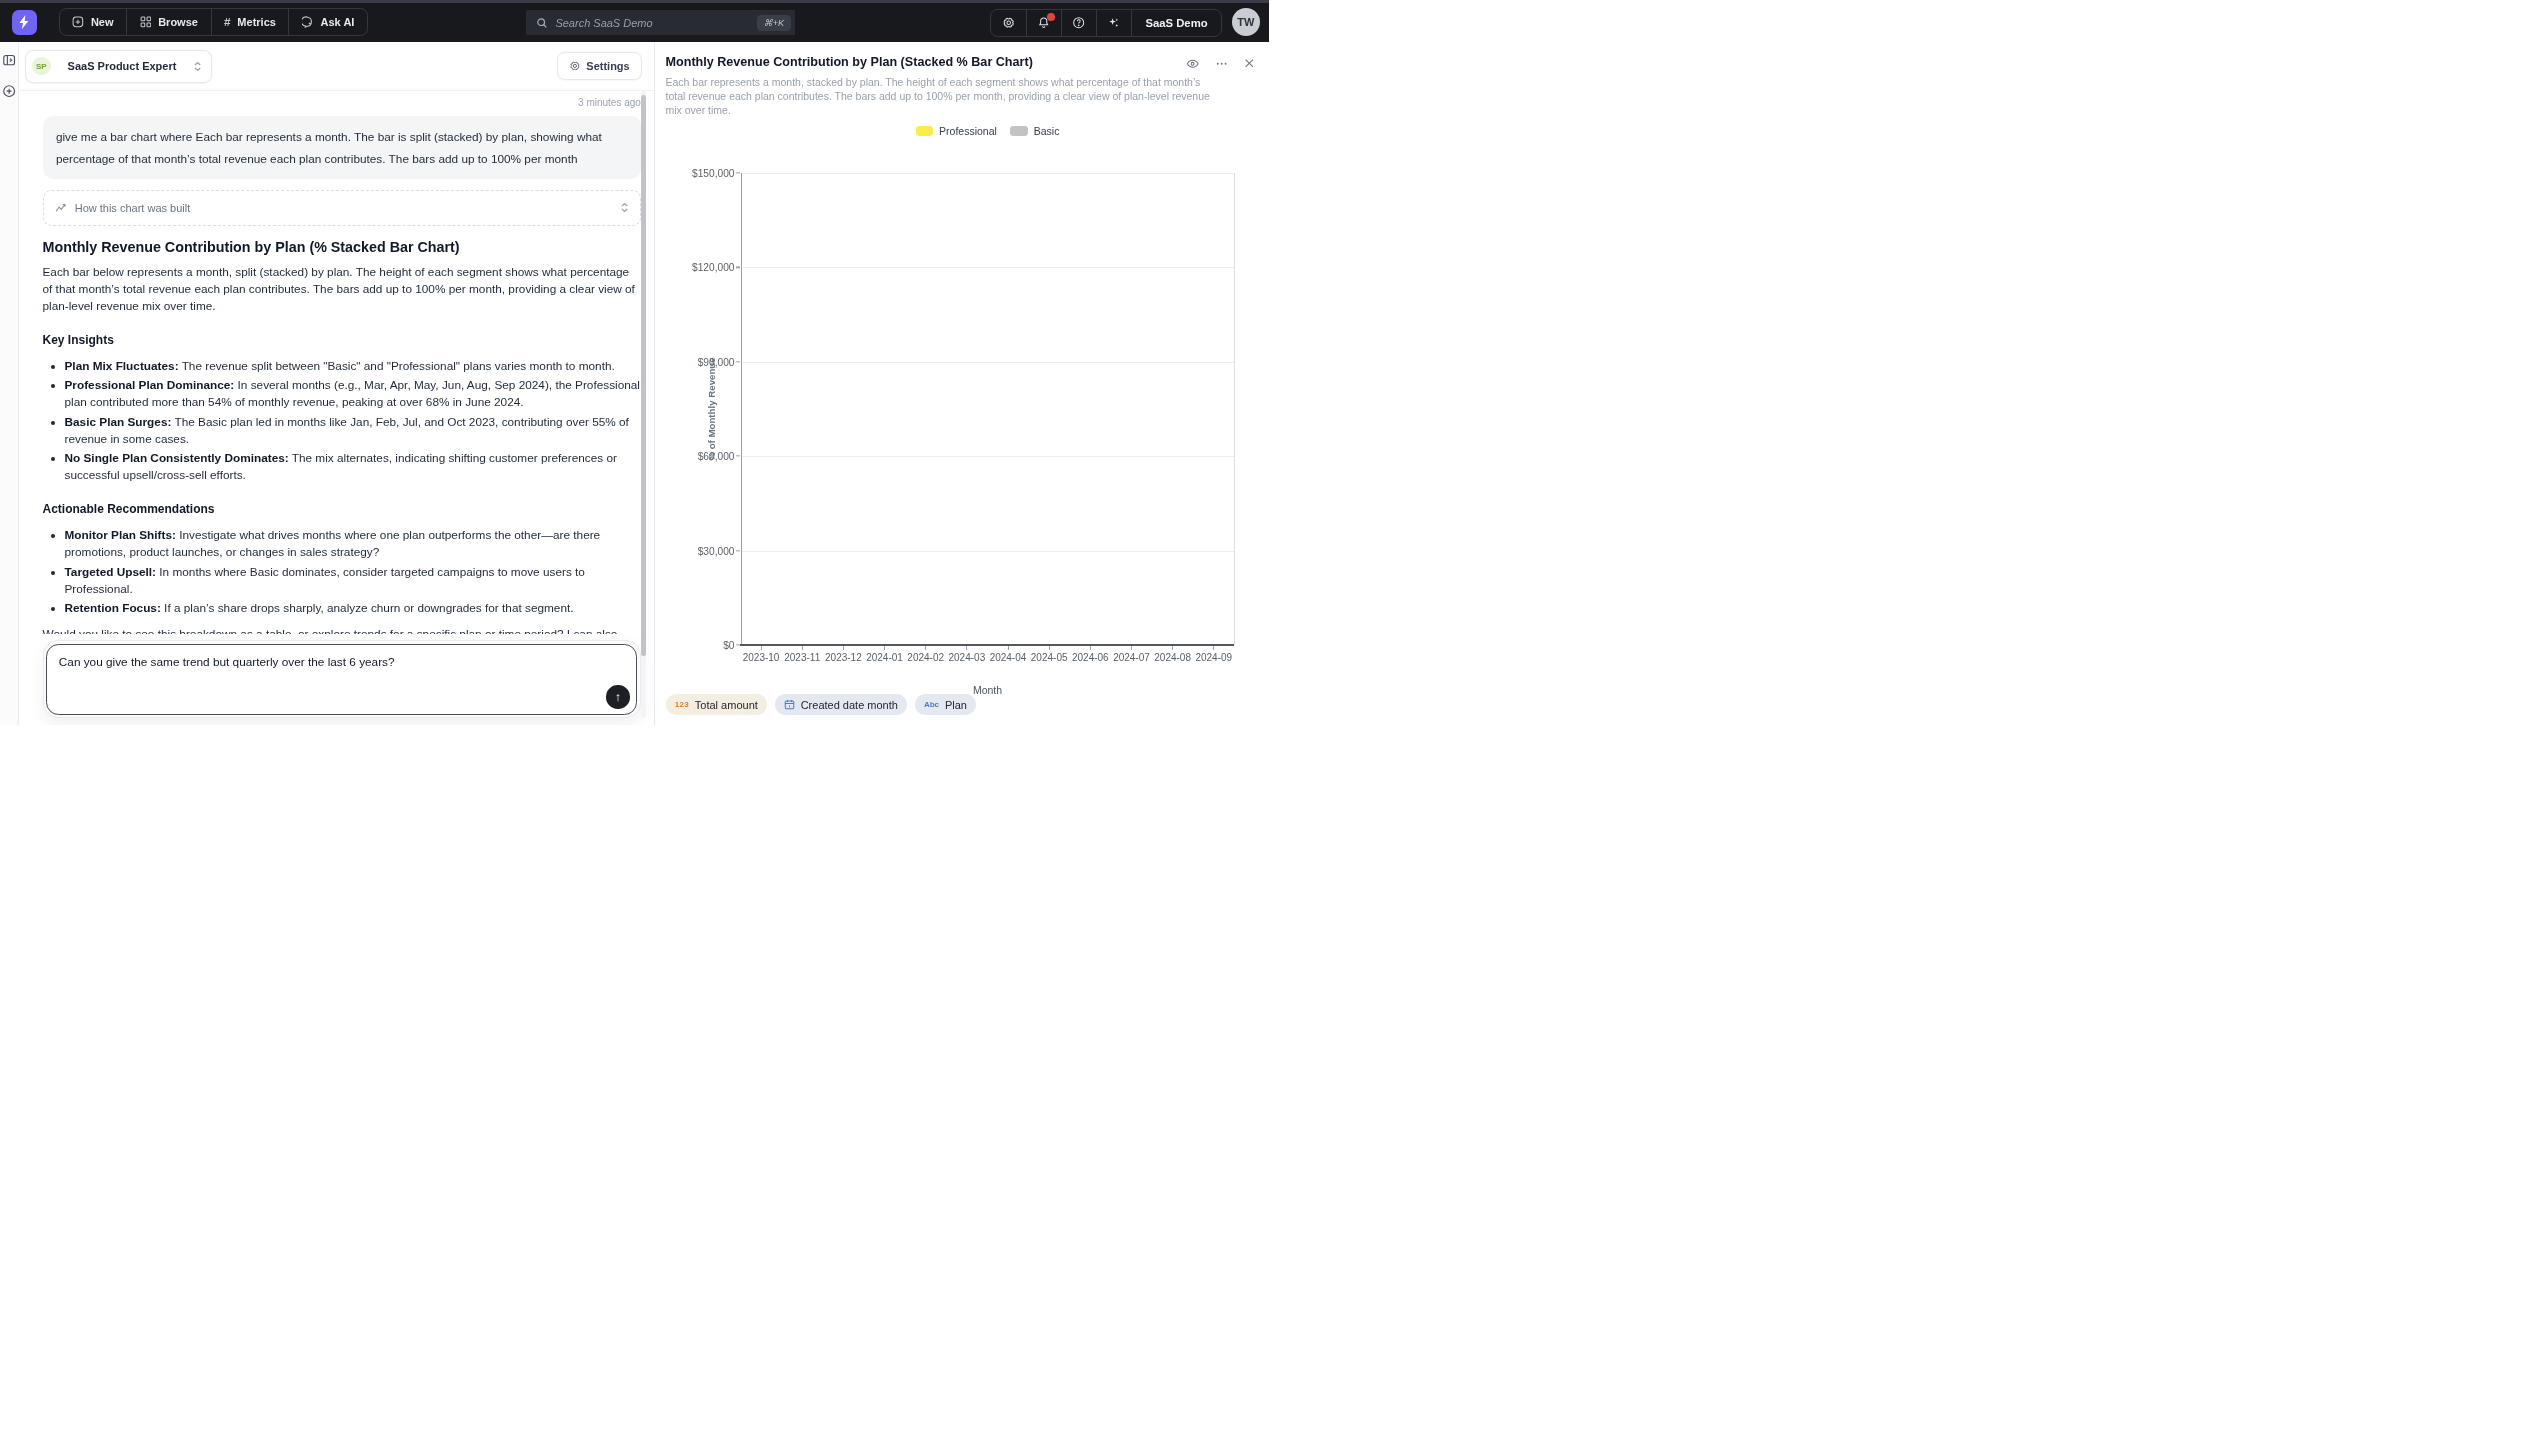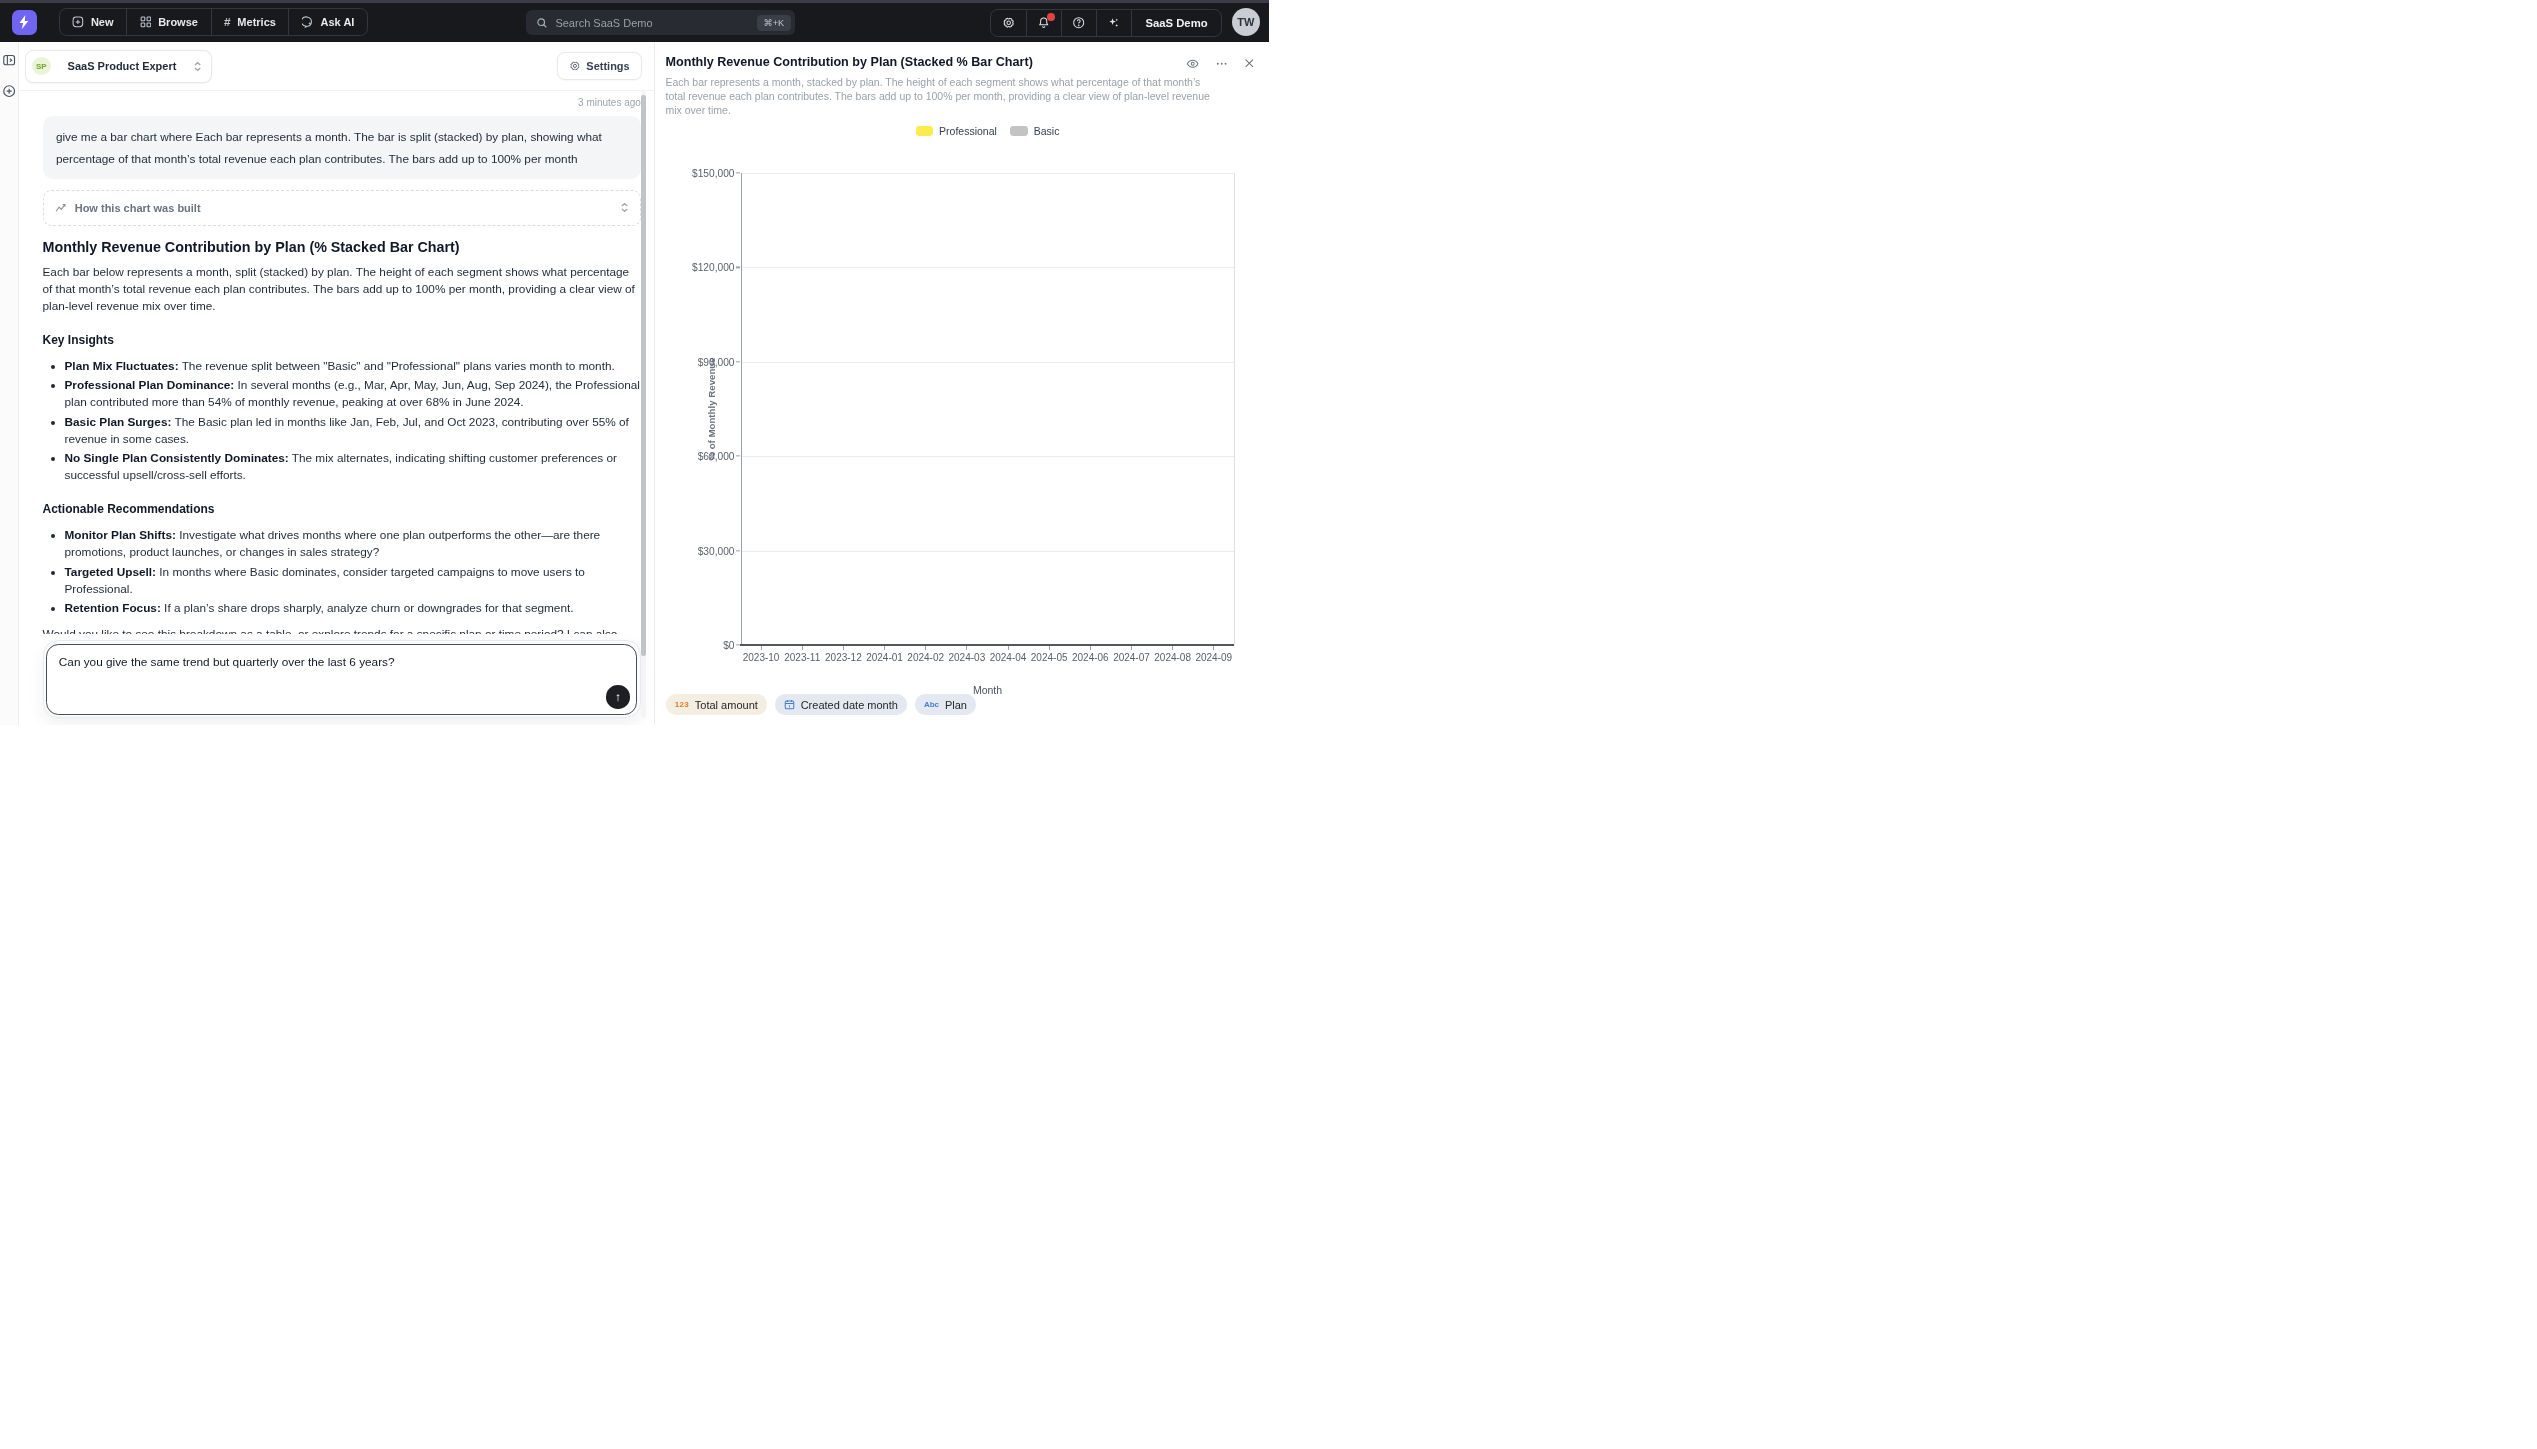--- a/index.html
+++ b/index.html
@@ -8,21 +8,21 @@
 
   
   .navbar{position:relative;height:42px;background:#17191D;display:flex;align-items:center;box-sizing:border-box;padding-top:2.5px;}
   .navbar::before{content:"";position:absolute;top:0;left:0;right:0;height:2.5px;background:#3D3A49;}
   .logo{width:25px;height:25px;border-radius:6.7px;background:#7064F2;margin-left:11.8px;display:flex;align-items:center;justify-content:center;flex:0 0 auto;cursor:pointer;}
   .nav-group{display:flex;margin-left:22px;border:0.8px solid #34373E;border-radius:7.6px;overflow:hidden;height:28px;box-sizing:border-box;}
   .nav-btn{display:flex;align-items:center;gap:6.7px;padding:0 12.6px;background:transparent;border:none;border-left:0.8px solid #34373E;color:#E8EAED;font-size:11px;font-weight:600;font-family:inherit;cursor:pointer;}
   .nav-btn:first-child{border-left:none;}
   .nav-ic{display:flex;align-items:center;color:#C3C8CF;}
   .hash{font-size:11.8px;font-weight:700;color:#C3C8CF;}
-  .search{position:absolute;left:526px;top:10px;width:269px;height:25px;background:#282B31;border-radius:6px;display:flex;align-items:center;padding:0 4.2px 0 10px;gap:7.6px;box-sizing:border-box;cursor:pointer;}
+  .search{position:absolute;left:526px;top:10px;width:269px;height:25px;background:#282B31;border-radius:1px;display:flex;align-items:center;padding:0 4.2px 0 10px;gap:7.6px;box-sizing:border-box;cursor:pointer;font-style:italic;}
   .search-ph{color:#99A0A9;font-size:11px;flex:1;}
   .kbd{background:#3A3E46;color:#C2C7CF;font-size:9.2px;padding:2.5px 6.7px;border-radius:4.2px;}
   .right-group{position:absolute;right:47px;top:9.2px;display:flex;border:0.8px solid #34373E;border-radius:7.6px;overflow:hidden;height:28px;box-sizing:border-box;align-items:stretch;}
   .rg-cell{display:flex;align-items:center;justify-content:center;width:35px;border-left:0.8px solid #34373E;color:#DFE3E8;cursor:pointer;background:transparent;border-top:none;border-bottom:none;border-right:none;}
   .rg-cell:first-child{border-left:none;}
   .rg-cell.workspace{width:auto;padding:0 13.4px;color:#F0F1F3;font-weight:700;font-size:11.3px;font-family:inherit;}
   .bell-wrap{position:relative;display:flex;}
   .bell-dot{position:absolute;top:-3.4px;right:-4.2px;width:7.6px;height:7.6px;border-radius:50%;background:#E0443E;}
   .avatar{position:absolute;right:9.2px;top:7.6px;width:28px;height:28px;border-radius:50%;background:#C9CCD2;color:#2F343B;display:flex;align-items:center;justify-content:center;font-weight:700;font-size:11px;cursor:pointer;}
 
@@ -34,21 +34,21 @@
   
   .chat{position:relative;width:635px;height:683px;display:flex;flex-direction:column;box-sizing:border-box;}
   .chat-header{height:48px;flex:0 0 auto;display:flex;align-items:center;justify-content:space-between;padding:0 11.8px 0 6.7px;border-bottom:0.8px solid #EFF1F3;}
   .agent-pill{display:flex;align-items:center;gap:17px;height:31px;padding:0 8.4px 0 5.9px;border:0.8px solid #E6E8EB;border-radius:8.4px;background:#fff;box-shadow:0 0.8px 1.7px rgba(0,0,0,.05);cursor:pointer;}
   .sp-avatar{width:18.5px;height:18.5px;border-radius:50%;background:#E9F4D8;color:#74A32F;font-size:8px;font-weight:700;display:flex;align-items:center;justify-content:center;}
   .agent-name{font-size:11px;font-weight:600;color:#1F2937;}
   .settings-btn{display:flex;align-items:center;gap:5.9px;height:28.5px;padding:0 11px;border:0.8px solid #E6E8EB;border-radius:7.6px;background:#fff;font-size:11px;font-weight:600;color:#374151;font-family:inherit;cursor:pointer;box-shadow:0 0.8px 1.7px rgba(0,0,0,.04);}
   .chat-body{flex:1;padding:0 12.6px 0 24px;overflow:hidden;}
   .timestamp{margin-top:6px;text-align:right;font-size:10px;color:#9CA3AF;}
   .bubble{margin-top:8.4px;background:#F4F5F6;border-radius:10px;padding:9.2px 13.4px;font-size:11.8px;line-height:22px;color:#1F2937;}
-  .howbuilt{margin-top:11px;height:32px;box-sizing:border-box;border:1.3px dashed #D9DCE2;border-radius:8.4px;display:flex;align-items:center;padding:17px 11px;gap:8.4px;color:#6B7280;font-size:11px;cursor:pointer;background:#fff;font-weight:bold;}
+  .howbuilt{margin-top:11px;height:32px;box-sizing:border-box;border:1.3px dashed #D9DCE2;border-radius:8.4px;display:flex;align-items:center;padding:17px 11px;gap:8.4px;color:#6B7280;font-size:11px;cursor:pointer;background:#fff;}
   .howbuilt .grow{flex:1;}
   .md-h2{margin-top:13.4px;font-size:14.3px;font-weight:700;color:#111827;}
   .md-p{margin-top:9.2px;font-size:11.8px;line-height:17px;color:#1F2937;}
   .md-h3{margin-top:17.6px;font-size:12px;font-weight:700;color:#111827;}
   ul.md-list{margin:11px 0 0 0;padding-left:22px;}
   ul.md-list li{font-size:11.8px;line-height:17px;color:#1F2937;margin-bottom:2.5px;}
   ul.md-list li b{font-weight:700;color:#111827;}
   .chat-input-outer{position:relative;flex:0 0 auto;margin:5.9px 12.6px 6.7px 24px;height:78px;border:0.8px solid #E8EAEE;border-radius:15px;padding:2.5px;box-sizing:border-box;box-shadow:0 6.7px 17px rgba(0,0,0,.06);background:#FAFBFC;}
   .chat-input{position:relative;height:100%;box-sizing:border-box;border:1.3px solid #4B4B52;border-radius:12.6px;background:#fff;padding:9.2px 11.8px;font-size:11.8px;line-height:17px;color:#111827;cursor:text;}
   .send-btn{position:absolute;right:10px;bottom:8.4px;width:23.5px;height:23.5px;border-radius:50%;background:#1E1F24;color:#fff;display:flex;align-items:center;justify-content:center;font-size:11.8px;border:none;cursor:pointer;}

